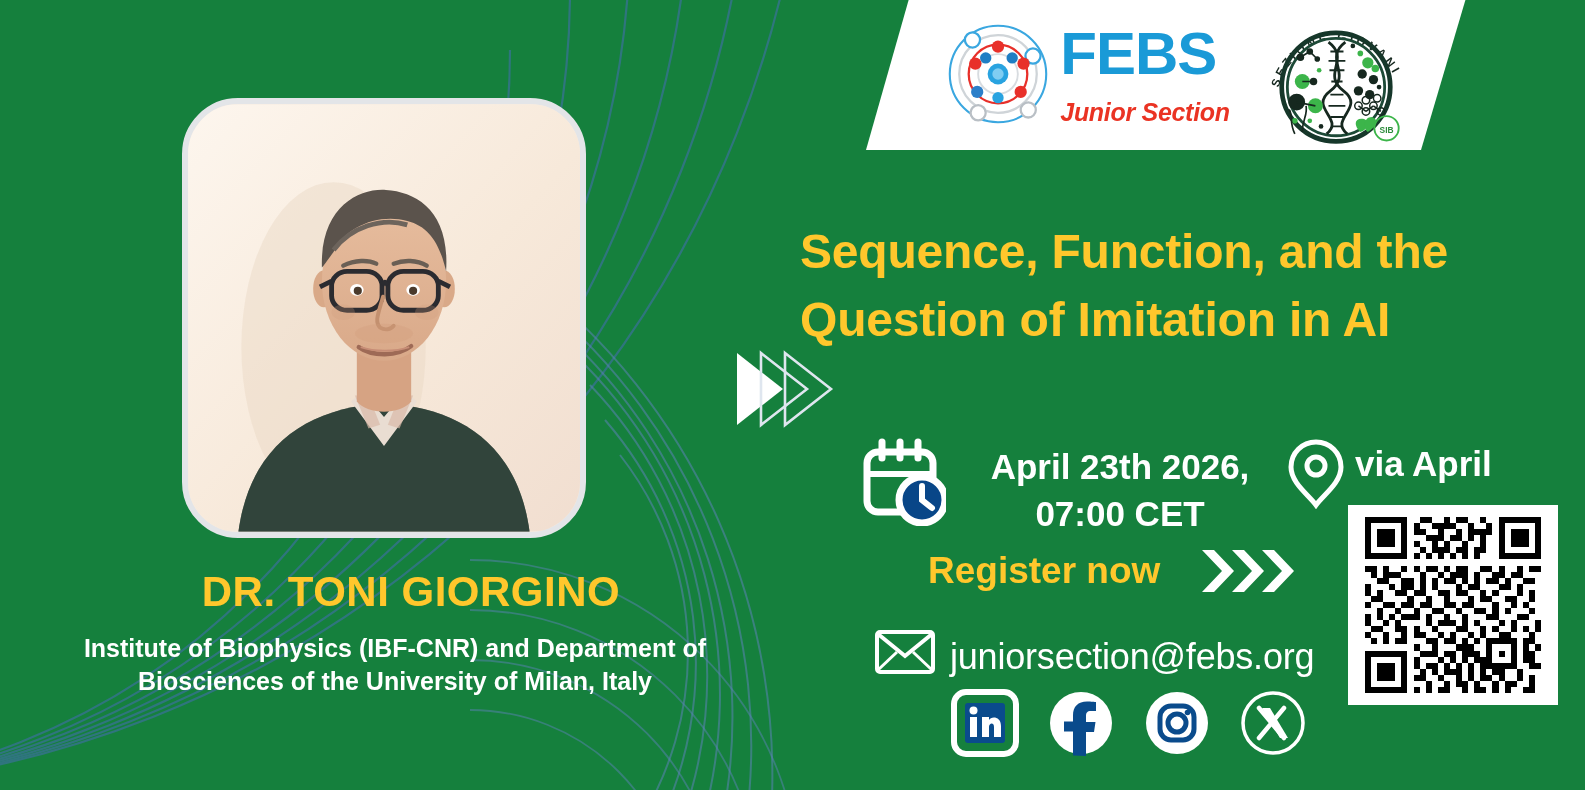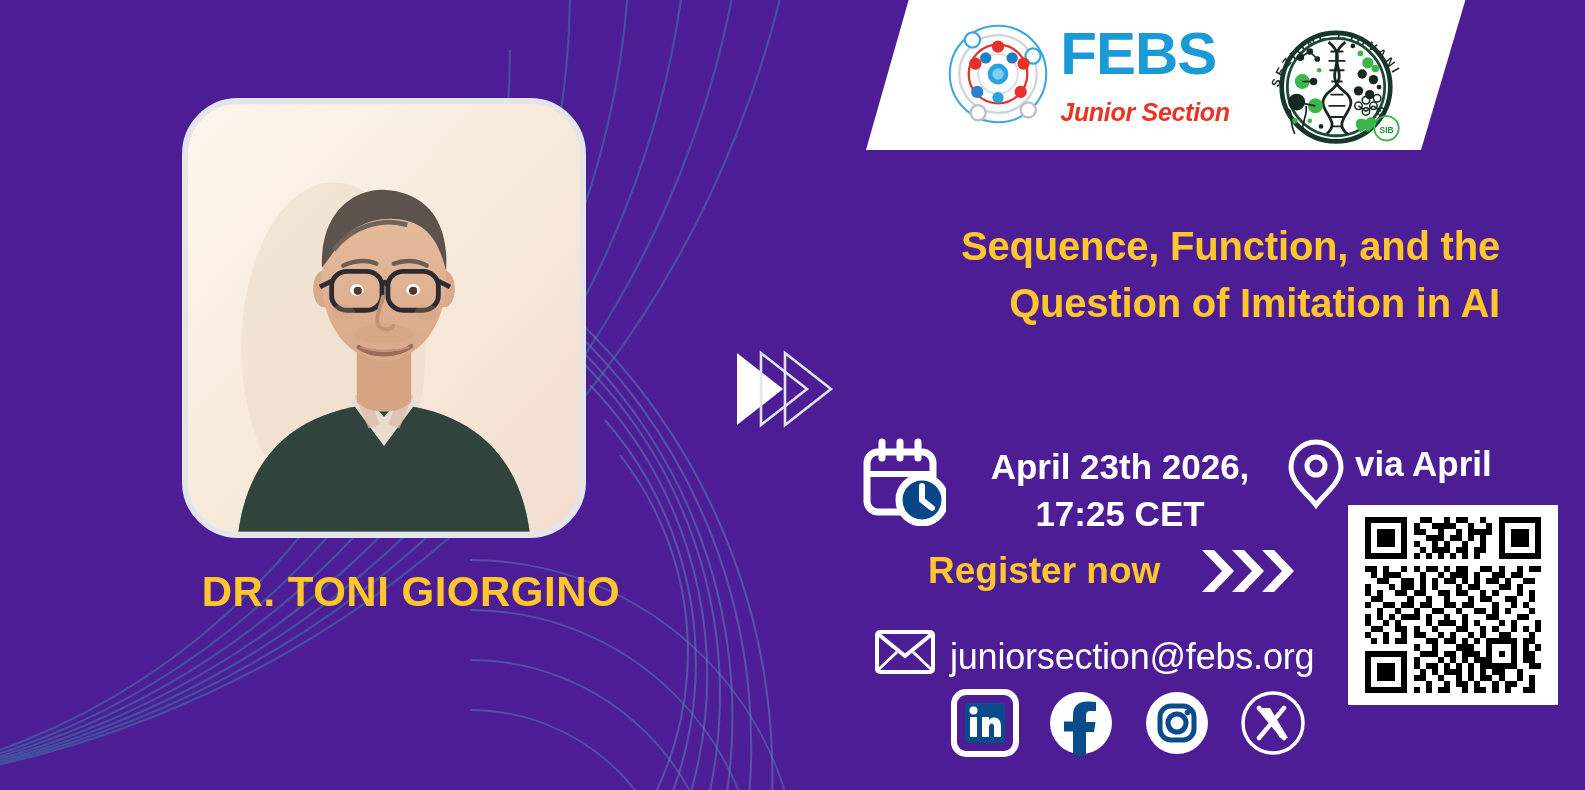--- a/index.html
+++ b/index.html
@@ -1,21 +1,21 @@
 <!DOCTYPE html>
 <html><head>
 <meta charset="utf-8">
 <style>
   html,body{margin:0;padding:0;background:#0b0b0b;}
   *{box-sizing:border-box;}
   .poster{
     position:relative;
     width:1585px;height:790px;
     overflow:hidden;
-    background:#4c1d95;
+    background:#15803d;
     font-family:"Liberation Sans", sans-serif;
   }
   
   .arcs{position:absolute;inset:0;pointer-events:none;}
   .arcs svg{width:100%;height:100%;display:block;}
 
   
   .banner{
     position:absolute;left:866px;top:-2px;width:600px;height:152px;
     background:#ffffff;
@@ -51,22 +51,22 @@
   .speaker-affil{
     position:absolute;left:40px;top:632px;width:710px;text-align:center;
     color:#ffffff;font-size:25px;font-weight:bold;line-height:1.33;
   }
 
   
   .play-arrows{position:absolute;left:735px;top:350px;width:100px;height:78px;}
 
   
   .title{
-    position:absolute;left:800px;top:218px;width:700px;text-align:right;
-    color:#FFC72C;font-size:40px;font-weight:bold;line-height:1.42;
+    position:absolute;left:800px;top:218px;width:700px;text-align:left;
+    color:#FFC72C;font-size:48px;font-weight:bold;line-height:1.42;
     letter-spacing:-0.2px;
   }
 
   
   .cal-icon{position:absolute;left:862px;top:438px;width:84px;height:88px;}
   .date-text{
     position:absolute;left:955px;top:444px;width:330px;text-align:center;
     color:#ffffff;font-size:35px;font-weight:bold;line-height:1.33;
   }
   .pin-icon{position:absolute;left:1285px;top:437px;width:62px;height:72px;}
@@ -304,39 +304,40 @@
       <path d="M 176 250 C 190 260, 216 260, 230 249" fill="none" stroke="#9e6a56" stroke-width="4.5" stroke-linecap="round"></path>
       <path d="M 178 250 C 192 255, 214 255, 228 250" fill="none" stroke="#c78d76" stroke-width="2"></path>
 
       <ellipse cx="202" cy="236" rx="30" ry="10" fill="#cf9b7b" opacity="0.3"></ellipse>
       <ellipse cx="160" cy="214" rx="12" ry="8" fill="#cf9b7b" opacity="0.25"></ellipse>
       <ellipse cx="246" cy="214" rx="12" ry="8" fill="#cf9b7b" opacity="0.25"></ellipse>
     </svg>
   </div>
 
   <div class="speaker-name">DR. TONI GIORGINO</div>
+  <div class="speaker-affil">Institute of Biophysics (IBF-CNR) and Department of Biosciences of the University of Milan, Italy</div>
 
   <svg class="play-arrows" viewBox="0 0 100 78" aria-hidden="true">
     <polygon points="2,3 48,39 2,75" fill="#ffffff"></polygon>
     <polygon points="26,3 72,39 26,75" fill="none" stroke="#dfe6ef" stroke-width="2.6"></polygon>
     <polygon points="50,3 96,39 50,75" fill="none" stroke="#dfe6ef" stroke-width="2.6"></polygon>
   </svg>
 
   <div class="title">Sequence, Function, and the Question of Imitation in AI</div>
 
   <svg class="cal-icon" viewBox="0 0 84 88" aria-hidden="true">
     <rect x="5" y="14" width="66" height="60" rx="11" fill="none" stroke="#ffffff" stroke-width="7"></rect>
     <line x1="5" y1="36" x2="71" y2="36" stroke="#ffffff" stroke-width="6"></line>
     <line x1="20" y1="4" x2="20" y2="20" stroke="#ffffff" stroke-width="7" stroke-linecap="round"></line>
     <line x1="38" y1="4" x2="38" y2="20" stroke="#ffffff" stroke-width="7" stroke-linecap="round"></line>
     <line x1="56" y1="4" x2="56" y2="20" stroke="#ffffff" stroke-width="7" stroke-linecap="round"></line>
     <circle cx="60" cy="62" r="23" fill="#084688" stroke="#ffffff" stroke-width="7"></circle>
     <path d="M60 48 L60 62 L70 70" fill="none" stroke="#ffffff" stroke-width="6" stroke-linecap="round"></path>
   </svg>
-  <div class="date-text">April 23th 2026, 17:25 CET</div>
+  <div class="date-text">April 23th 2026, 07:00 CET</div>
 
   <svg class="pin-icon" viewBox="0 0 62 72" aria-hidden="true">
     <path d="M31 5 C 17 5, 6 16, 6 30 C 6 46, 24 58, 31 68 C 38 58, 56 46, 56 30 C 56 16, 45 5, 31 5 Z" fill="none" stroke="#ffffff" stroke-width="5"></path>
     <circle cx="31" cy="29" r="9" fill="none" stroke="#ffffff" stroke-width="5"></circle>
   </svg>
   <div class="zoom-text">via April</div>
 
   <div class="register">Register now</div>
   <svg class="reg-arrows" viewBox="0 0 100 46" aria-hidden="true">
     <g fill="#ffffff">

